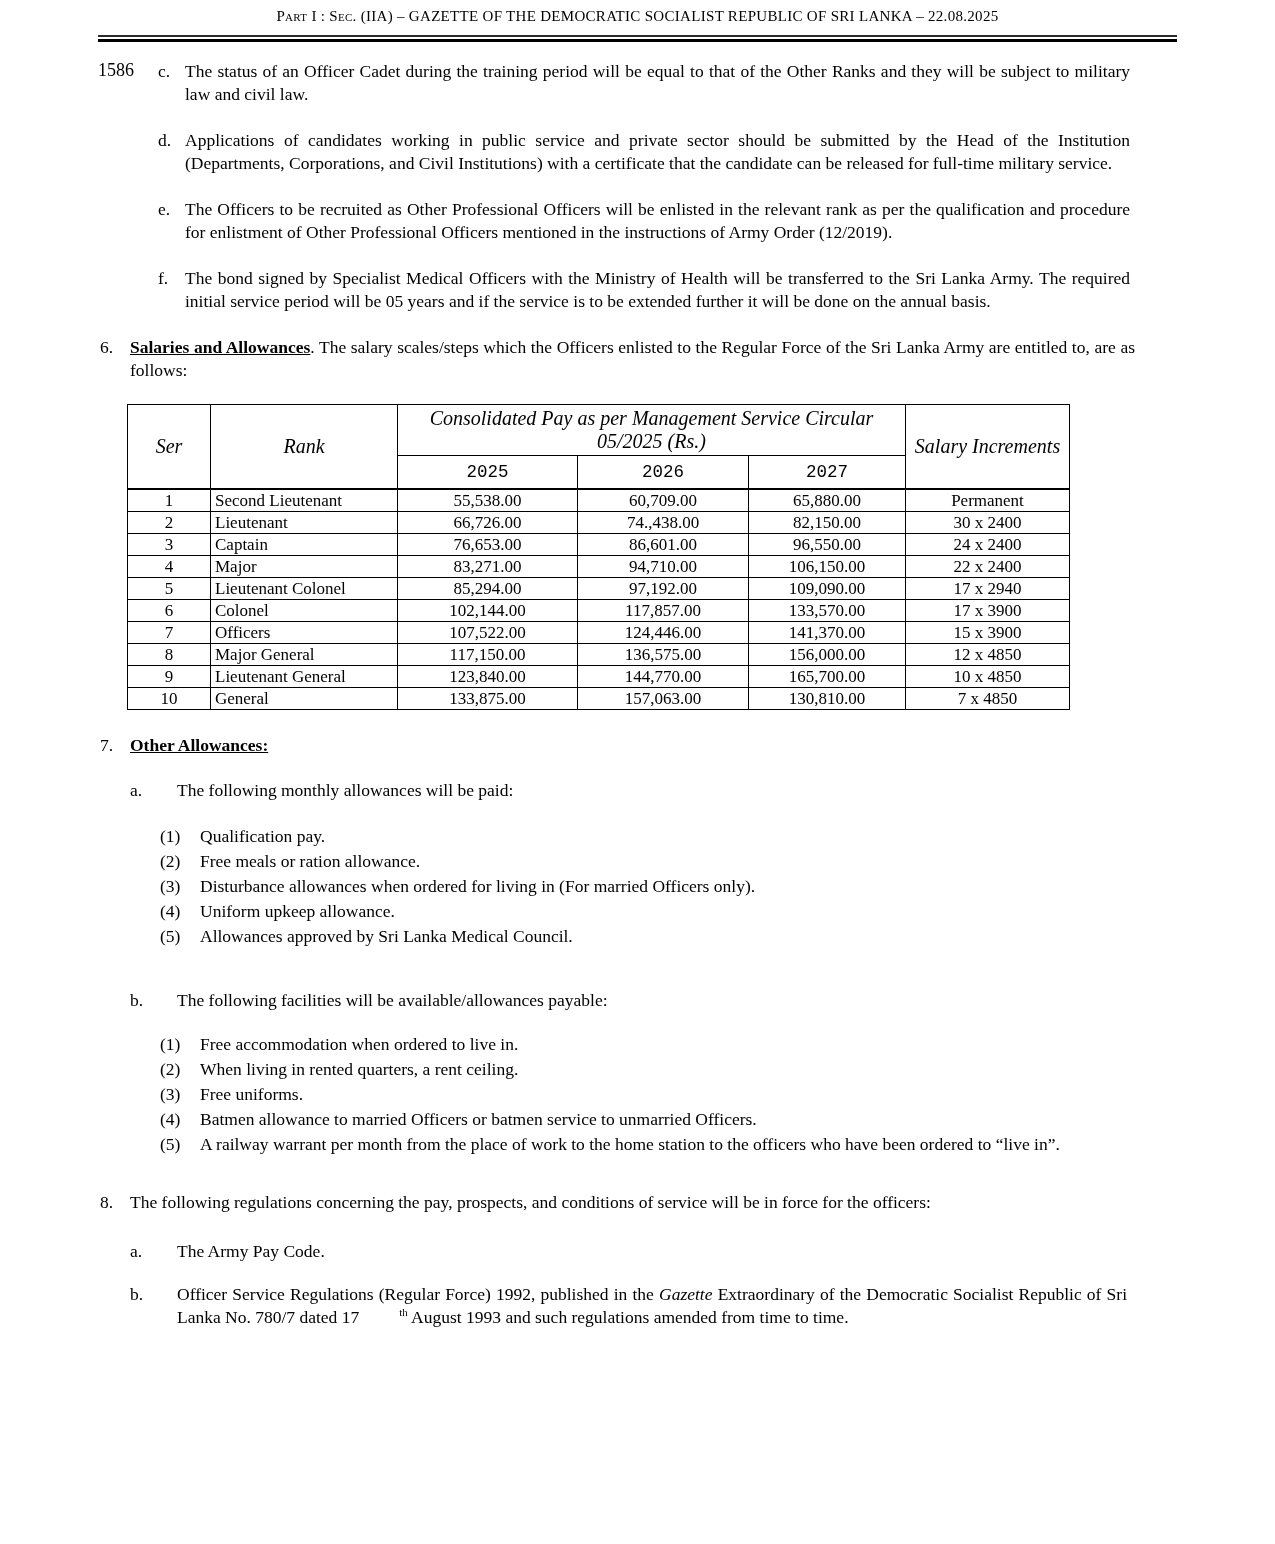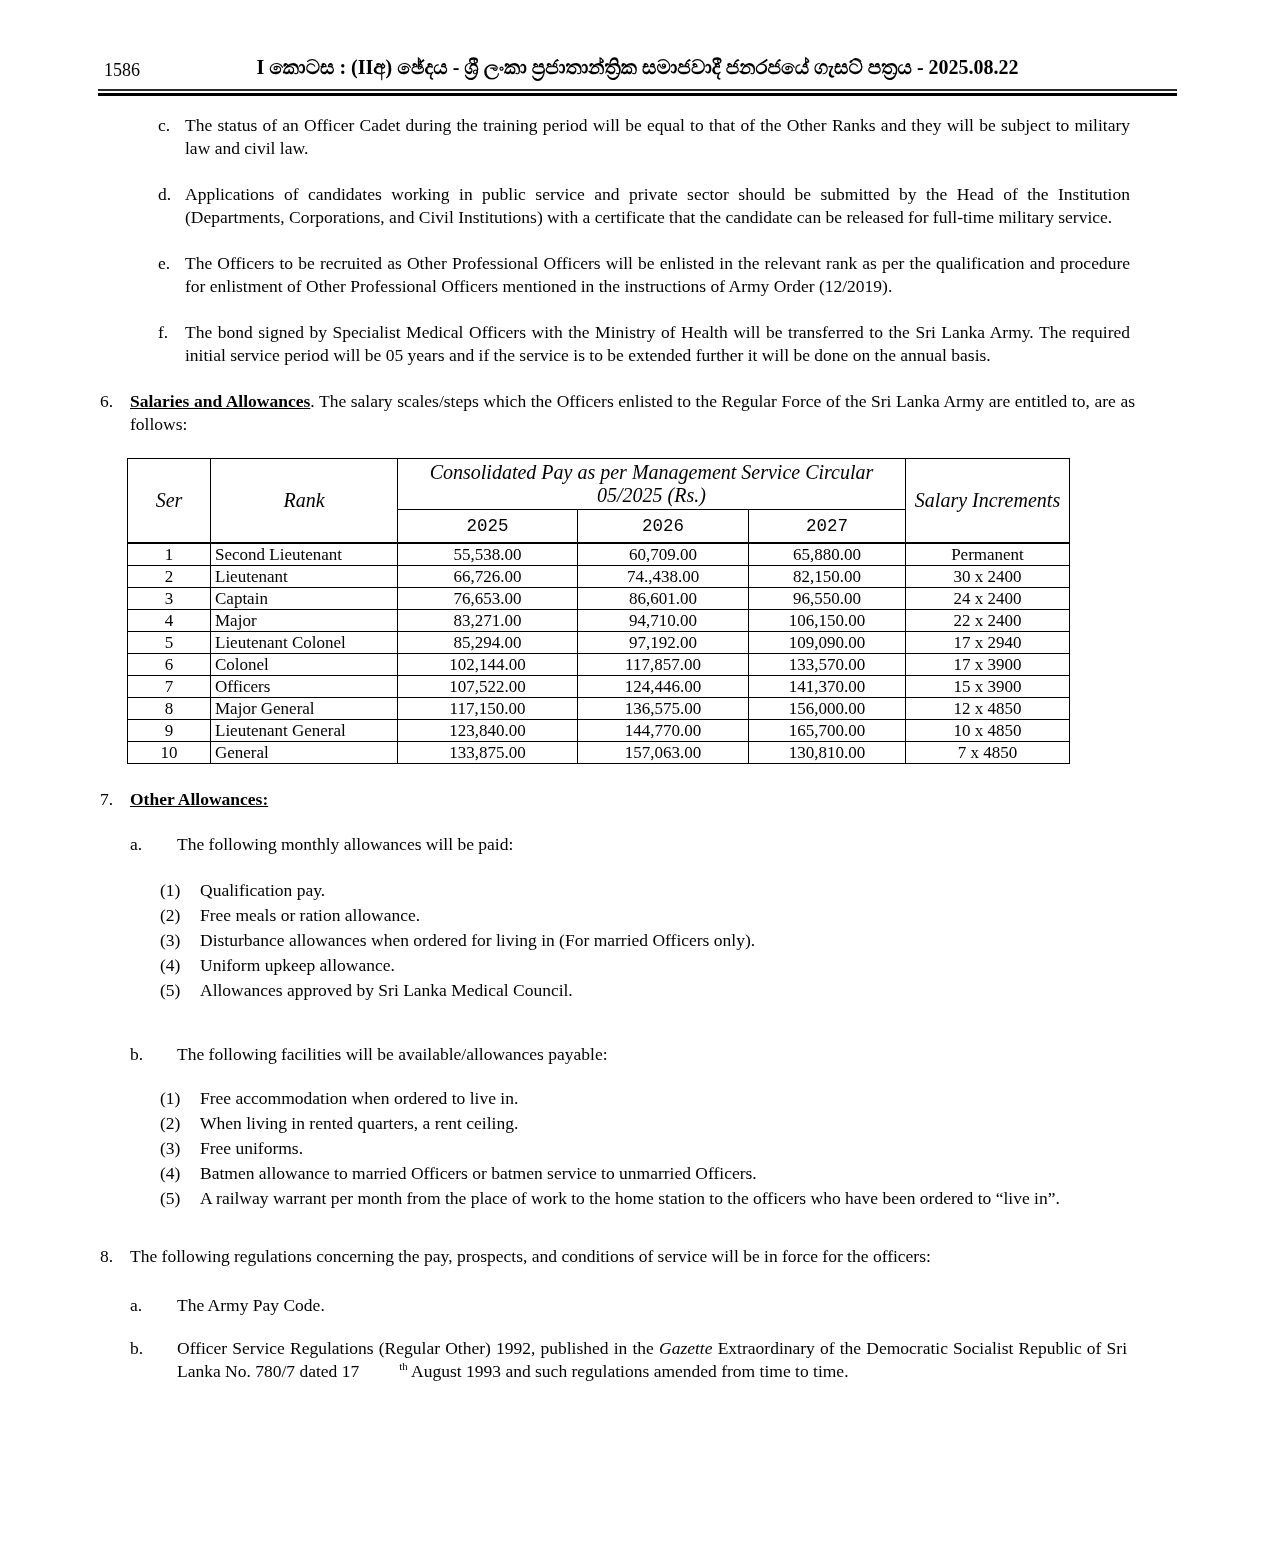--- a/index.html
+++ b/index.html
@@ -1,20 +1,20 @@
 <!DOCTYPE html>
 <html><head>
 <meta charset="utf-8">
 <style>
   html,body{margin:0;padding:0;background:#ffffff;}
   .page{
     position:relative;width:1275px;height:1544px;background:#fff;
     font-family:"Liberation Serif", serif;color:#000;overflow:hidden;
   }
-  .pageno{position:absolute;left:104px;top:60px;font-size:18px;}
+  .pageno{position:absolute;left:98px;top:60px;font-size:18px;}
   .h-si{padding-top:56px;margin:0 100px;text-align:center;font-weight:700;font-size:20px;}
   .h-en{margin:8px 100px 0;text-align:center;font-size:15px;font-variant:small-caps;letter-spacing:.3px;}
   .rule{margin:10px 98px 0;height:2px;border-top:2px solid #2b2b2b;border-bottom:3px solid #000;}
 
   .row{display:flex;align-items:flex-start;font-size:17.5px;line-height:23px;}
   .lbl{flex:0 0 auto;}
   .txt{flex:1 1 auto;}
   .just{text-align:justify;}
   .bu{font-weight:700;text-decoration:underline;}
 
@@ -42,21 +42,21 @@
   .c-ser,.c-amt,.c-inc{text-align:center;}
   .c-rank{text-align:left;padding-left:6px;}
   sup{font-size:.62em;line-height:0;margin-left:40px;}
 </style>
 </head>
 <body>
 
 <div class="page">
 
   <div class="pageno">1586</div>
-  <div class="h-si">I කොටස : (IIඅ) ඡේදය - ශ්‍රී ලංකා ප්‍රජාතාන්ත්‍රික සමාජවාදී ජනරජයේ ගැසට් පත්‍රය - 2025.08.22</div>
+  <div class="h-en">Part I : Sec. (IIA) – GAZETTE OF THE DEMOCRATIC SOCIALIST REPUBLIC OF SRI LANKA – 22.08.2025</div>
   <div class="rule"></div>
 
   <div class="row ind-c g18">
     <span class="lbl lbl-c">c.</span>
     <div class="txt just">The status of an Officer Cadet during the training period will be equal to that of the Other Ranks and they will be subject to military law and civil law.</div>
   </div>
 
   <div class="row ind-c g23">
     <span class="lbl lbl-c">d.</span>
     <div class="txt just">Applications of candidates working in public service and private sector should be submitted by the Head of the Institution (Departments, Corporations, and Civil Institutions) with a certificate that the candidate can be released for full-time military service.</div>
@@ -259,17 +259,17 @@
   </div>
 
   <div class="row ind-a g26">
     <span class="lbl lbl-a">a.</span>
     <div class="txt">The Army Pay Code.</div>
   </div>
 
   <div class="row ind-a g20">
     <span class="lbl lbl-a">b.</span>
     <div class="txt just">
-      <span>Officer Service Regulations (Regular Other) 1992, published in the </span><i>Gazette</i><span> Extraordinary of the Democratic Socialist Republic of Sri Lanka No. 780/7 dated 17</span><sup>th</sup><span> August 1993 and such regulations amended from time to time.</span>
+      <span>Officer Service Regulations (Regular Force) 1992, published in the </span><i>Gazette</i><span> Extraordinary of the Democratic Socialist Republic of Sri Lanka No. 780/7 dated 17</span><sup>th</sup><span> August 1993 and such regulations amended from time to time.</span>
     </div>
   </div>
 
 </div>
 
 </body></html>

